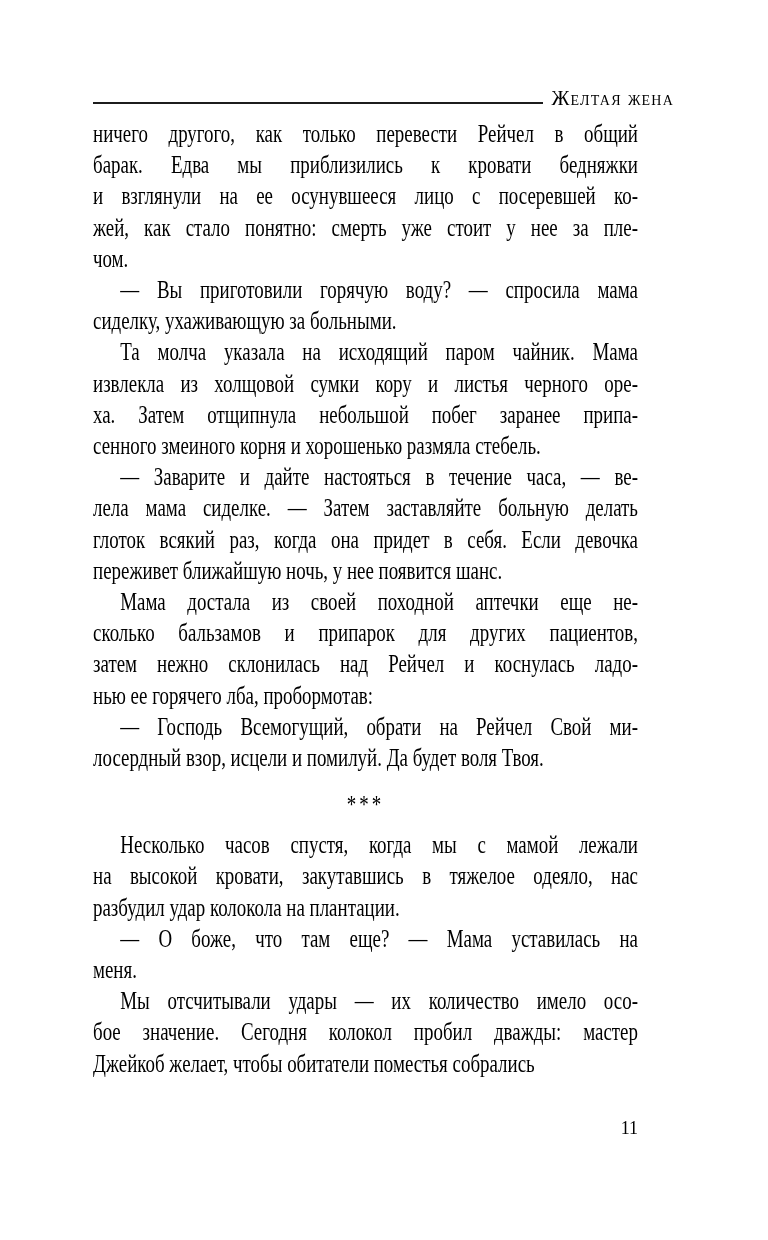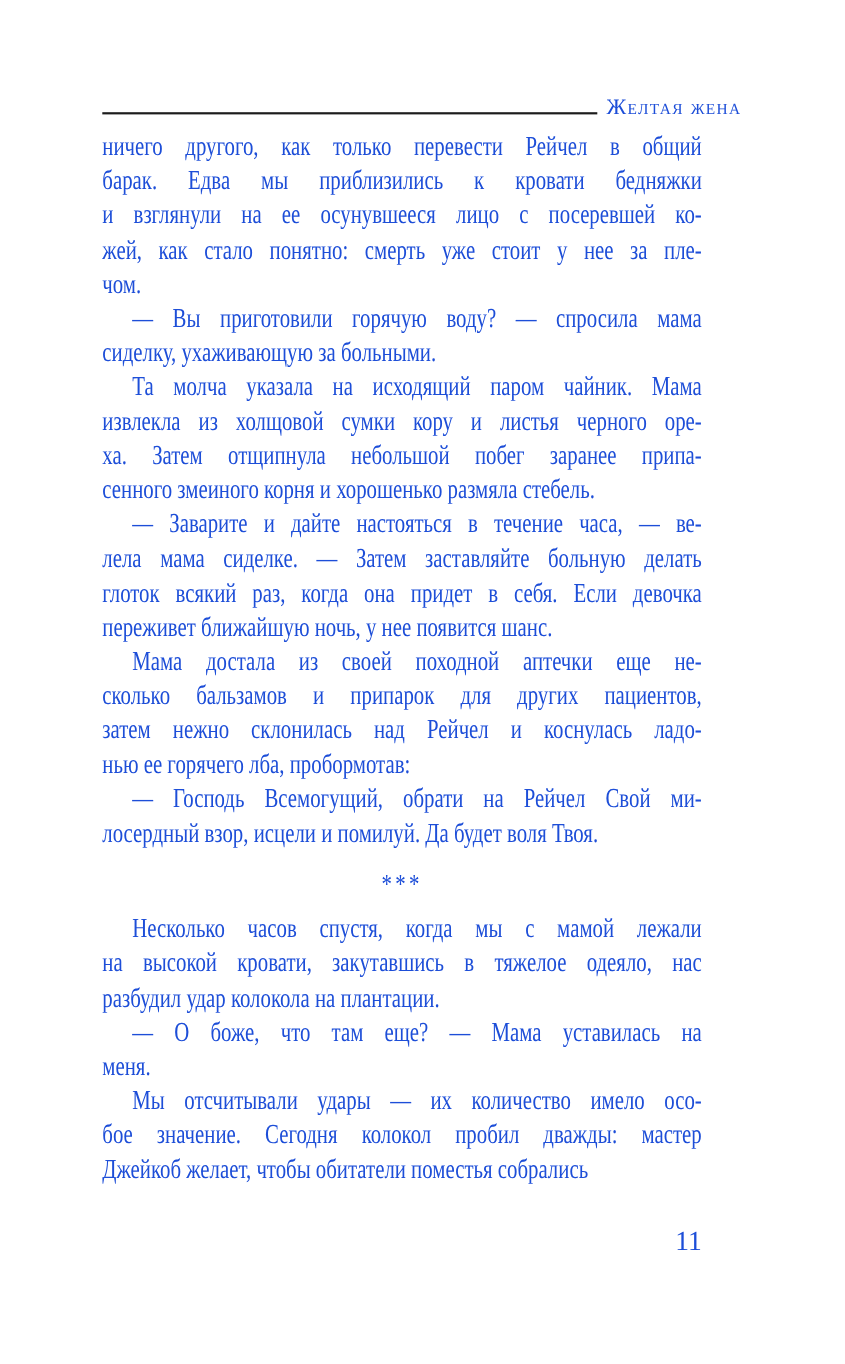--- a/index.html
+++ b/index.html
@@ -6,21 +6,21 @@
     margin: 0;
     padding: 0;
     background: #e8e8e8;
   }
   .page {
     position: relative;
     width: 768px;
     height: 1240px;
     background: #ffffff;
     font-family: "Liberation Serif", "DejaVu Serif", serif;
-    color: #1d4ed8;
+    color: #000000;
     overflow: hidden;
     text-decoration: underline;
   }
 
   
   .running-header {
     position: absolute;
     left: 93px;
     top: 88px;
     width: 581px;
@@ -81,21 +81,21 @@
     letter-spacing: 4px;
     padding-top: 6px;
     box-sizing: border-box;
   }
 
   
   .page-number {
     position: absolute;
     top: 1116px;
     right: 130px;
-    font-size: 25px;
+    font-size: 18px;
     line-height: 25px;
   }
 </style>
 </head>
 <body>
 
 <div class="page">
 
   <div class="running-header">
     <span class="header-rule"></span>

